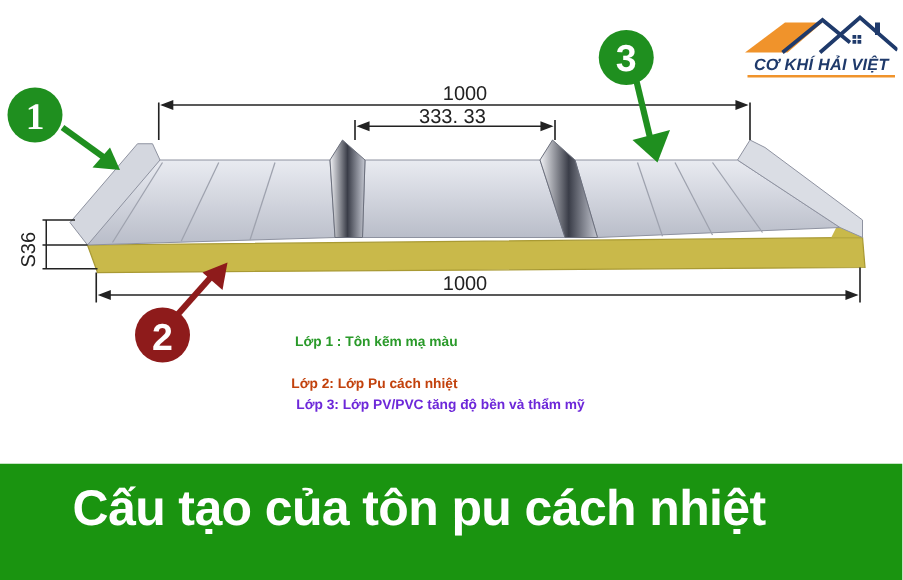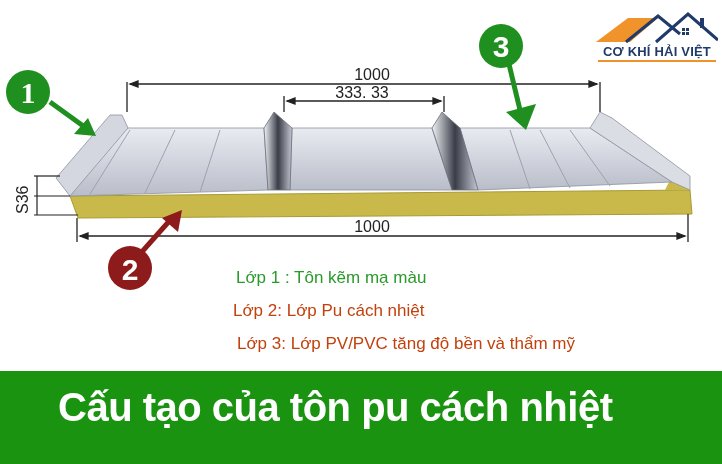--- a/index.html
+++ b/index.html
@@ -1,27 +1,27 @@
 <!DOCTYPE html>
 <html><head>
 <meta charset="utf-8">
 <style>
   * { margin:0; padding:0; box-sizing:border-box; }
   html, body { width:722px; height:464px; background:#ffffff; overflow:hidden; }
   body { position:relative; font-family:"Liberation Sans", sans-serif; }
   .canvas { position:absolute; left:0; top:0; width:722px; height:464px; }
   .logo { position:absolute; left:596px; top:8px; width:122px; height:56px; }
   .logo-text { position:absolute; left:0; top:36px; width:122px; text-align:center;
-    font-family:"Liberation Sans", sans-serif; font-weight:bold; font-size:13px; color:#1f3a6b; letter-spacing:0.2px; }
+    font-family:"Liberation Sans", sans-serif; font-weight:bold; font-size:13px; color:#1f3a6b; letter-spacing:0.2px;font-style:italic; }
   .logo-underline { position:absolute; left:2px; top:52px; width:118px; height:2px; background:#f0932b; }
   .legend { position:absolute; left:0; top:0; }
-  .legend-line { position:absolute; font-family:"Liberation Sans", sans-serif; font-weight:normal; font-size:17px; white-space:nowrap; }
+  .legend-line { position:absolute; font-family:"Liberation Sans", sans-serif; font-weight:bold; font-size:11px; white-space:nowrap; }
   .l1 { left:236px; top:268px; color:#2a9a2a; }
   .l2 { left:233px; top:301px; color:#c2410c; }
-  .l3 { left:237px; top:334px; color:#c2410c; }
+  .l3 { left:237px; top:318px; color:#6d28d9; }
   .banner { position:absolute; left:0; top:371px; width:722px; height:93px; background:#1a9410; }
   .banner-title { position:absolute; left:58px; top:14px; font-family:"Liberation Sans", sans-serif;
     font-weight:bold; font-size:40px; color:#ffffff; white-space:nowrap; letter-spacing:-0.5px; }
   .dim-label { font-family:"Liberation Sans", sans-serif; font-size:16px; fill:#222; }
 </style>
 </head>
 <body>
 
 <div class="canvas">
   <svg width="722" height="372" viewBox="0 0 722 372">

